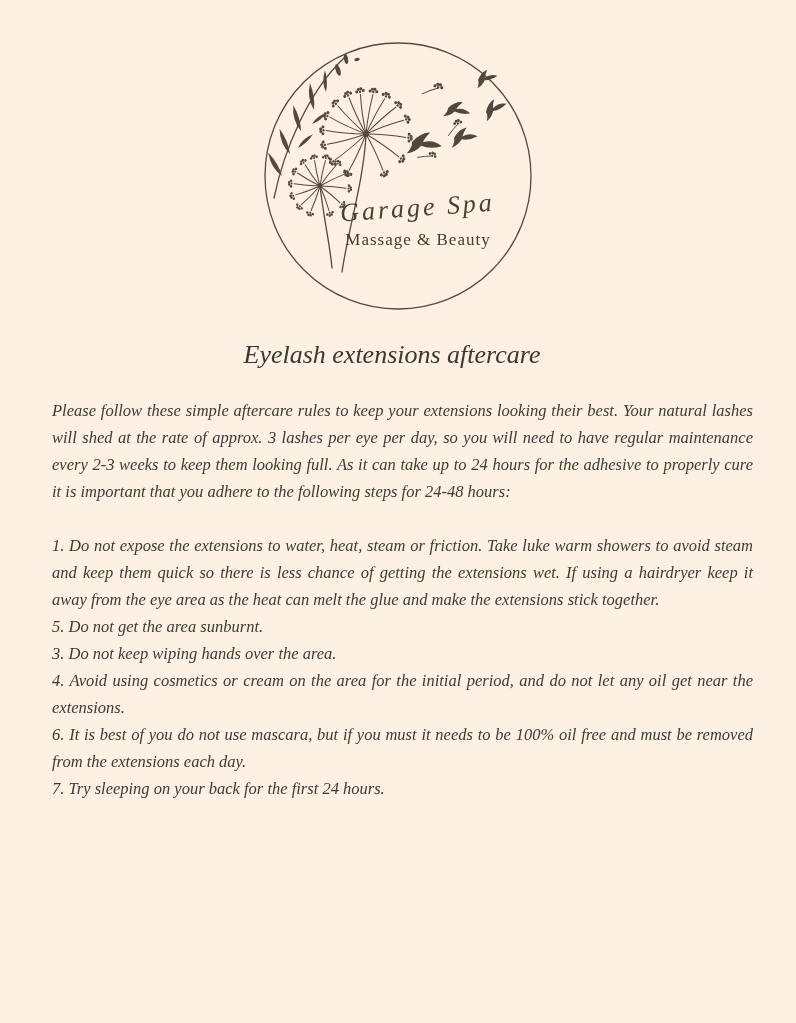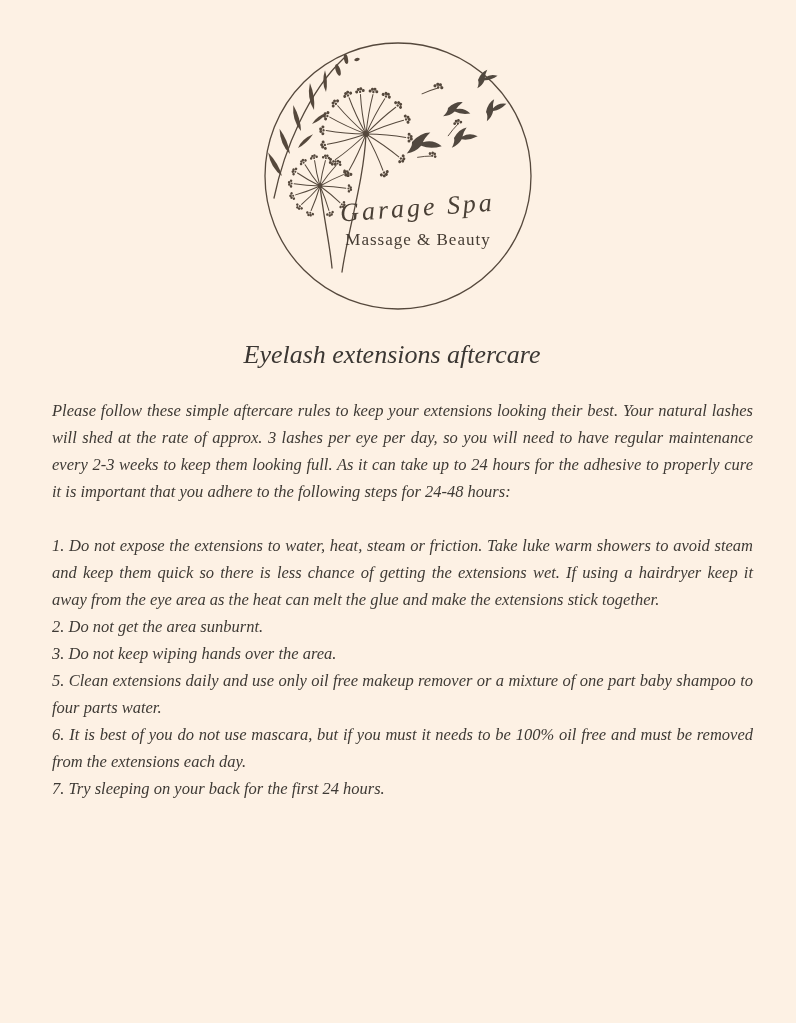--- a/index.html
+++ b/index.html
@@ -186,20 +186,20 @@
       <text class="brand-text" x="172" y="186" text-anchor="middle" transform="rotate(-4 172 186)">Garage Spa</text>
       <text class="tagline-text" x="172" y="215" text-anchor="middle">Massage &amp; Beauty</text>
     </svg>
   </div>
 
   <h1 class="title">Eyelash extensions aftercare</h1>
 
   <div class="content">
     <p class="intro">Please follow these simple aftercare rules to keep your extensions looking their best. Your natural lashes will shed at the rate of approx. 3 lashes per eye per day, so you will need to have regular maintenance every 2-3 weeks to keep them looking full. As it can take up to 24 hours for the adhesive to properly cure it is important that you adhere to the following steps for 24-48 hours:</p>
     <p class="step">1. Do not expose the extensions to water, heat, steam or friction. Take luke warm showers to avoid steam and keep them quick so there is less chance of getting the extensions wet. If using a hairdryer keep it away from the eye area as the heat can melt the glue and make the extensions stick together.</p>
-    <p class="step">2. Do not get the area sunburnt.</p>
+    <p class="step">5. Do not get the area sunburnt.</p>
     <p class="step">3. Do not keep wiping hands over the area.</p>
-    <p class="step">5. Clean extensions daily and use only oil free makeup remover or a mixture of one part baby shampoo to four parts water.</p>
+    <p class="step">4. Avoid using cosmetics or cream on the area for the initial period, and do not let any oil get near the extensions.</p>
     <p class="step">6. It is best of you do not use mascara, but if you must it needs to be 100% oil free and must be removed from the extensions each day.</p>
     <p class="step">7. Try sleeping on your back for the first 24 hours.</p>
   </div>
 
 </div>
 
 </body></html>

